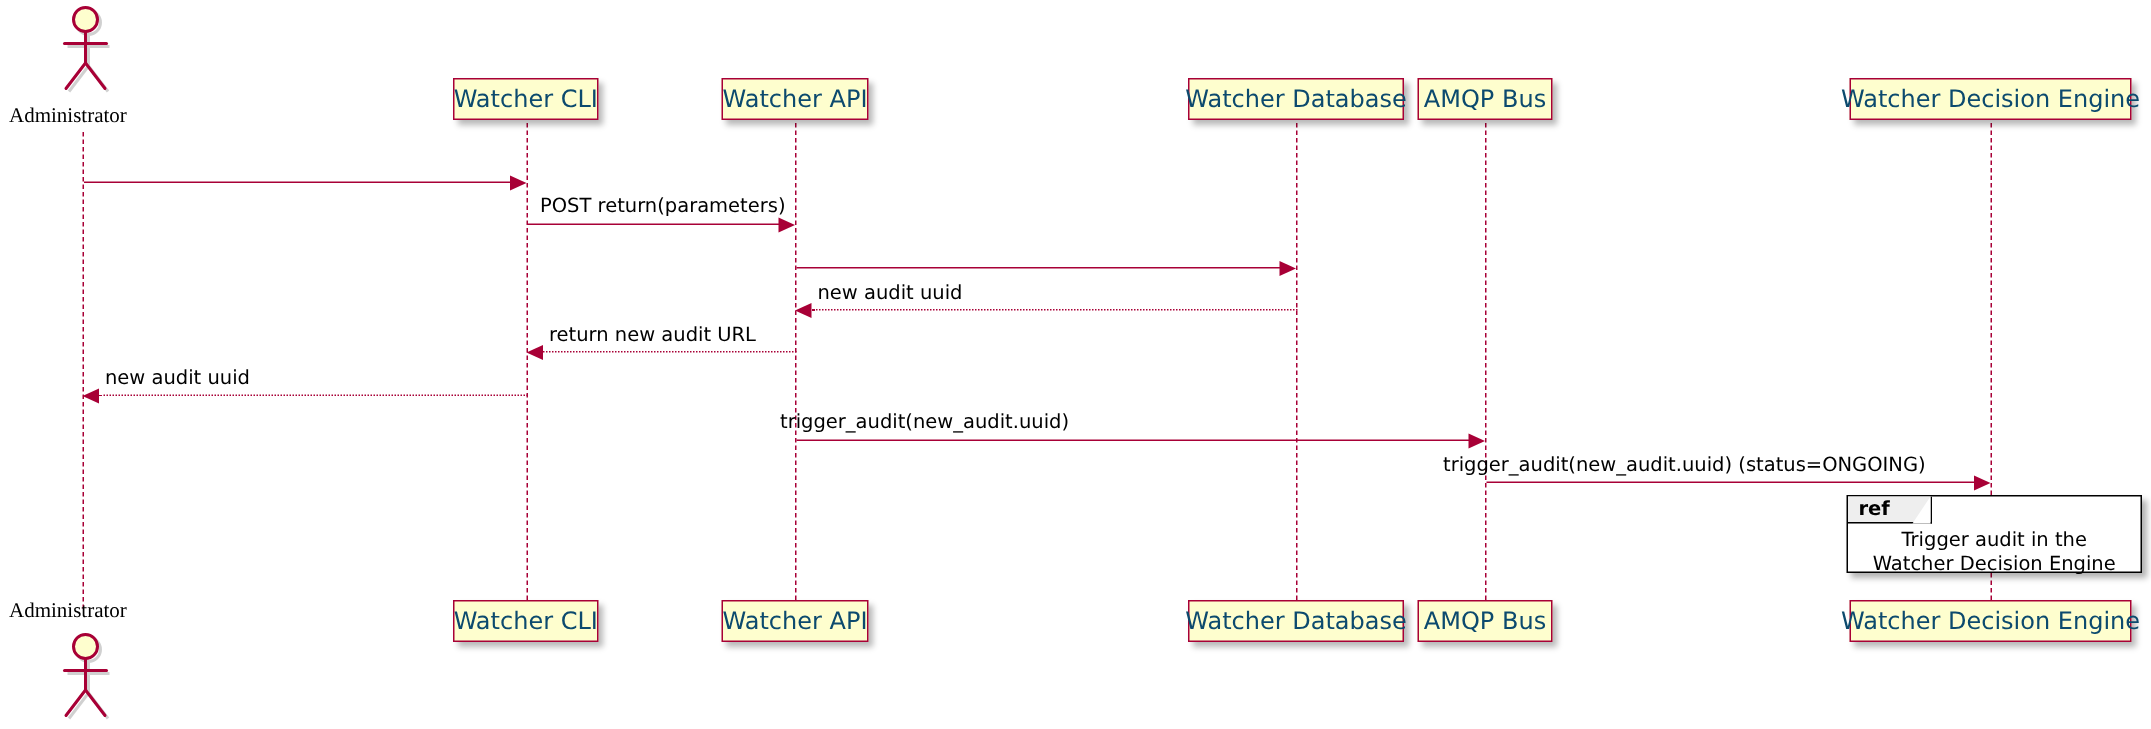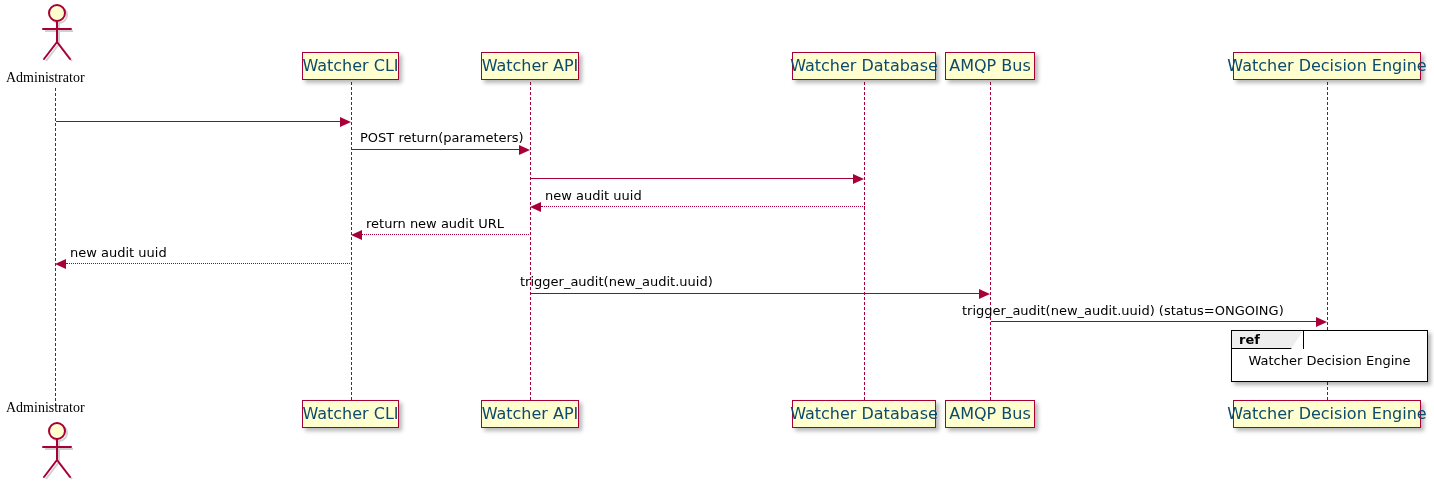--- a/index.html
+++ b/index.html
@@ -204,25 +204,26 @@
 
   <div class="msg-label" style="left:520px; top:275px;">trigger_audit(new_audit.uuid)</div>
   <div class="msg-line" style="left:531px; top:293px; width:449px;"></div>
   <div class="arrow-head right" style="left:979px; top:289px;"></div>
 
   <div class="msg-label" style="left:962px; top:304px;">trigger_audit(new_audit.uuid) (status=ONGOING)</div>
   <div class="msg-line" style="left:991px; top:321px; width:326px;"></div>
   <div class="arrow-head right" style="left:1316px; top:317px;"></div>
 
   <div class="ref-box" style="left:1231px; top:330px; width:197px; height:52px;">
-    <div class="ref-tab" style="width:72px;">
+    <div class="ref-tab" style="width:56px;">
       <span>ref</span>
       <span class="ref-tab-corner"></span>
     </div>
     <div class="ref-body">
+      <div>Trigger audit in the</div>
       <div>Watcher Decision Engine</div>
     </div>
   </div>
 
   <div class="participant" style="left:302px; top:400px; width:97px;">
     <span>Watcher CLI</span>
   </div>
   <div class="participant" style="left:481px; top:400px; width:98px;">
     <span>Watcher API</span>
   </div>

